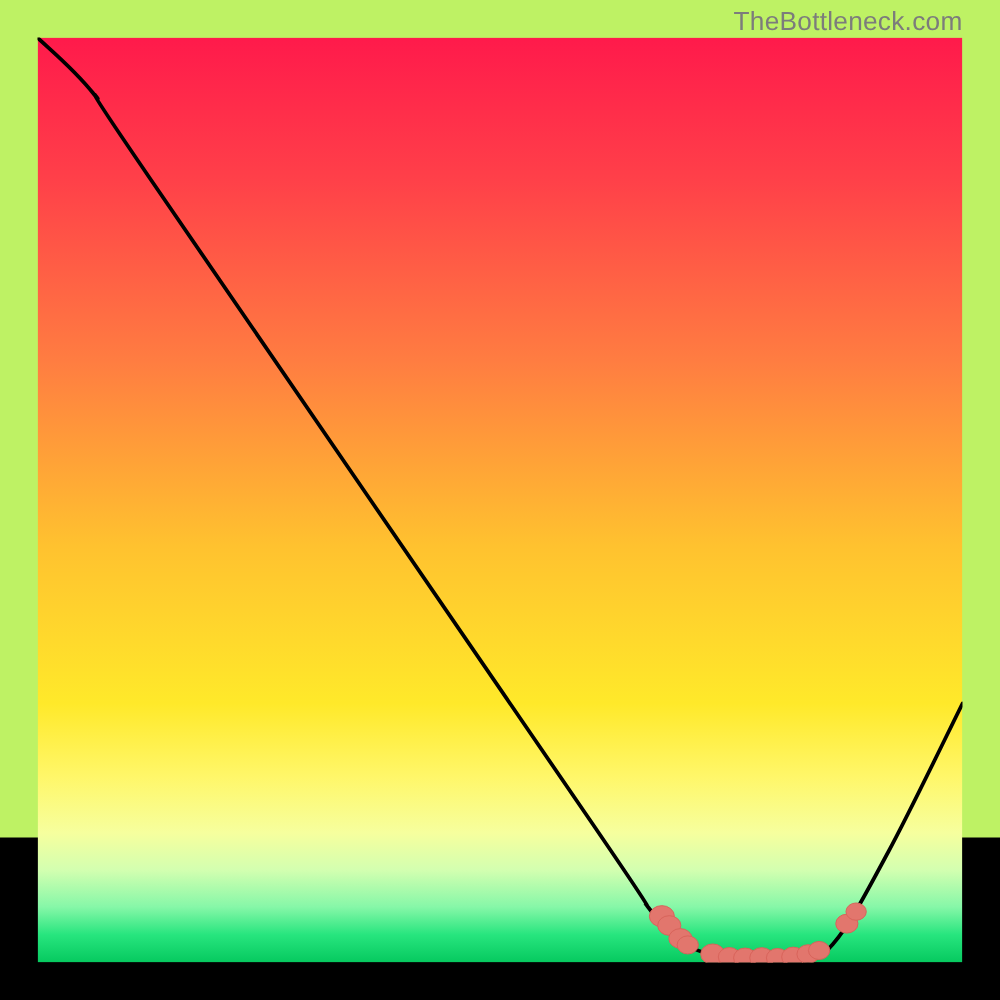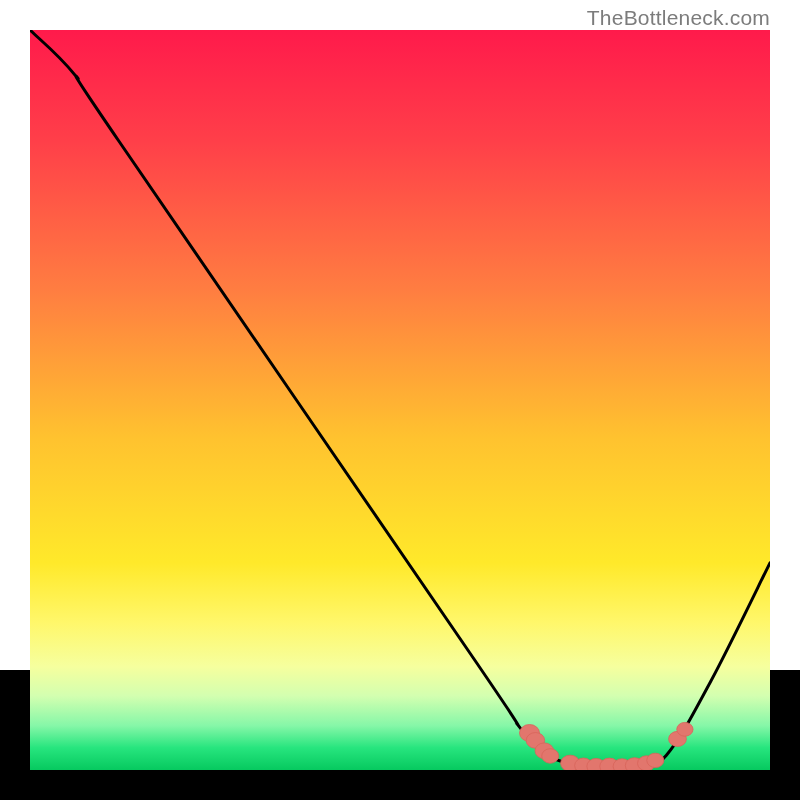--- a/index.html
+++ b/index.html
@@ -10,21 +10,21 @@
     background: #000;
     overflow: hidden;
     font-family: Arial, Helvetica, sans-serif;
   }
   .frame {
     position: absolute;
     left: 0;
     top: 0;
     width: 800px;
     height: 670px;
-    background: #ffffff;
+    background: #bef264;
   }
   .plot {
     position: absolute;
     left: 30px;
     top: 30px;
     width: 740px;
     height: 740px;
     overflow: hidden;
   }
   .gradient {

